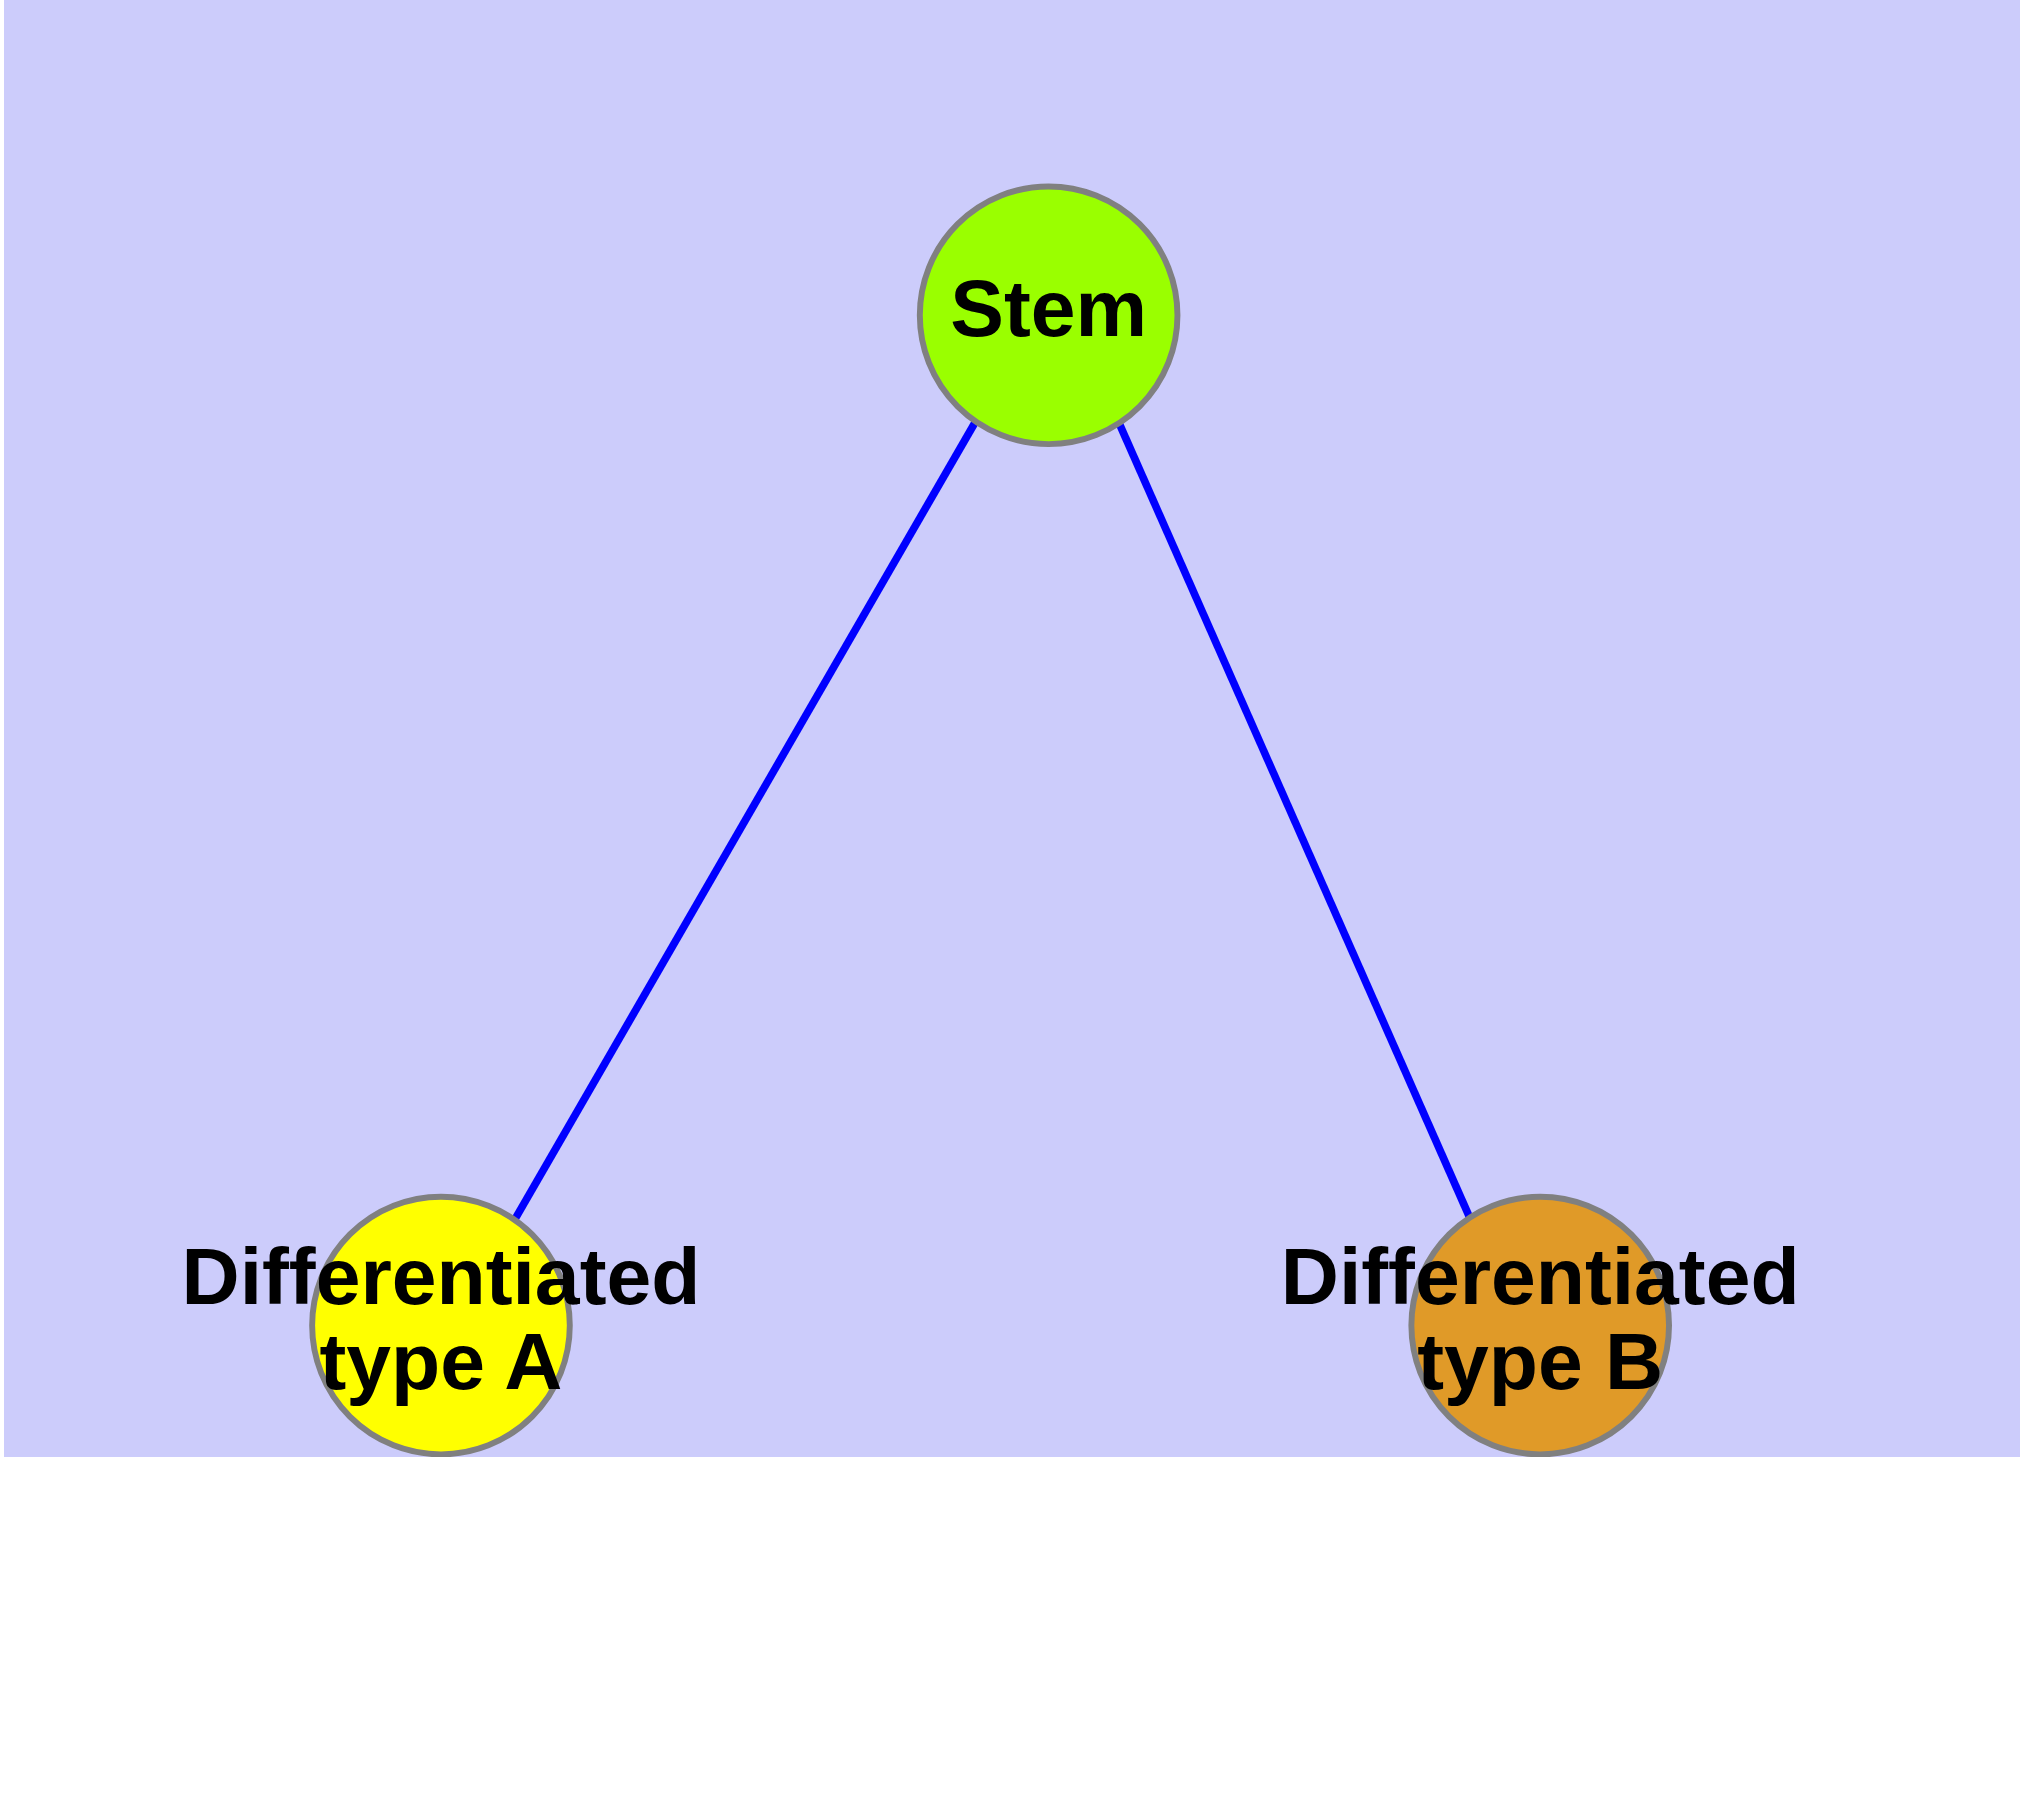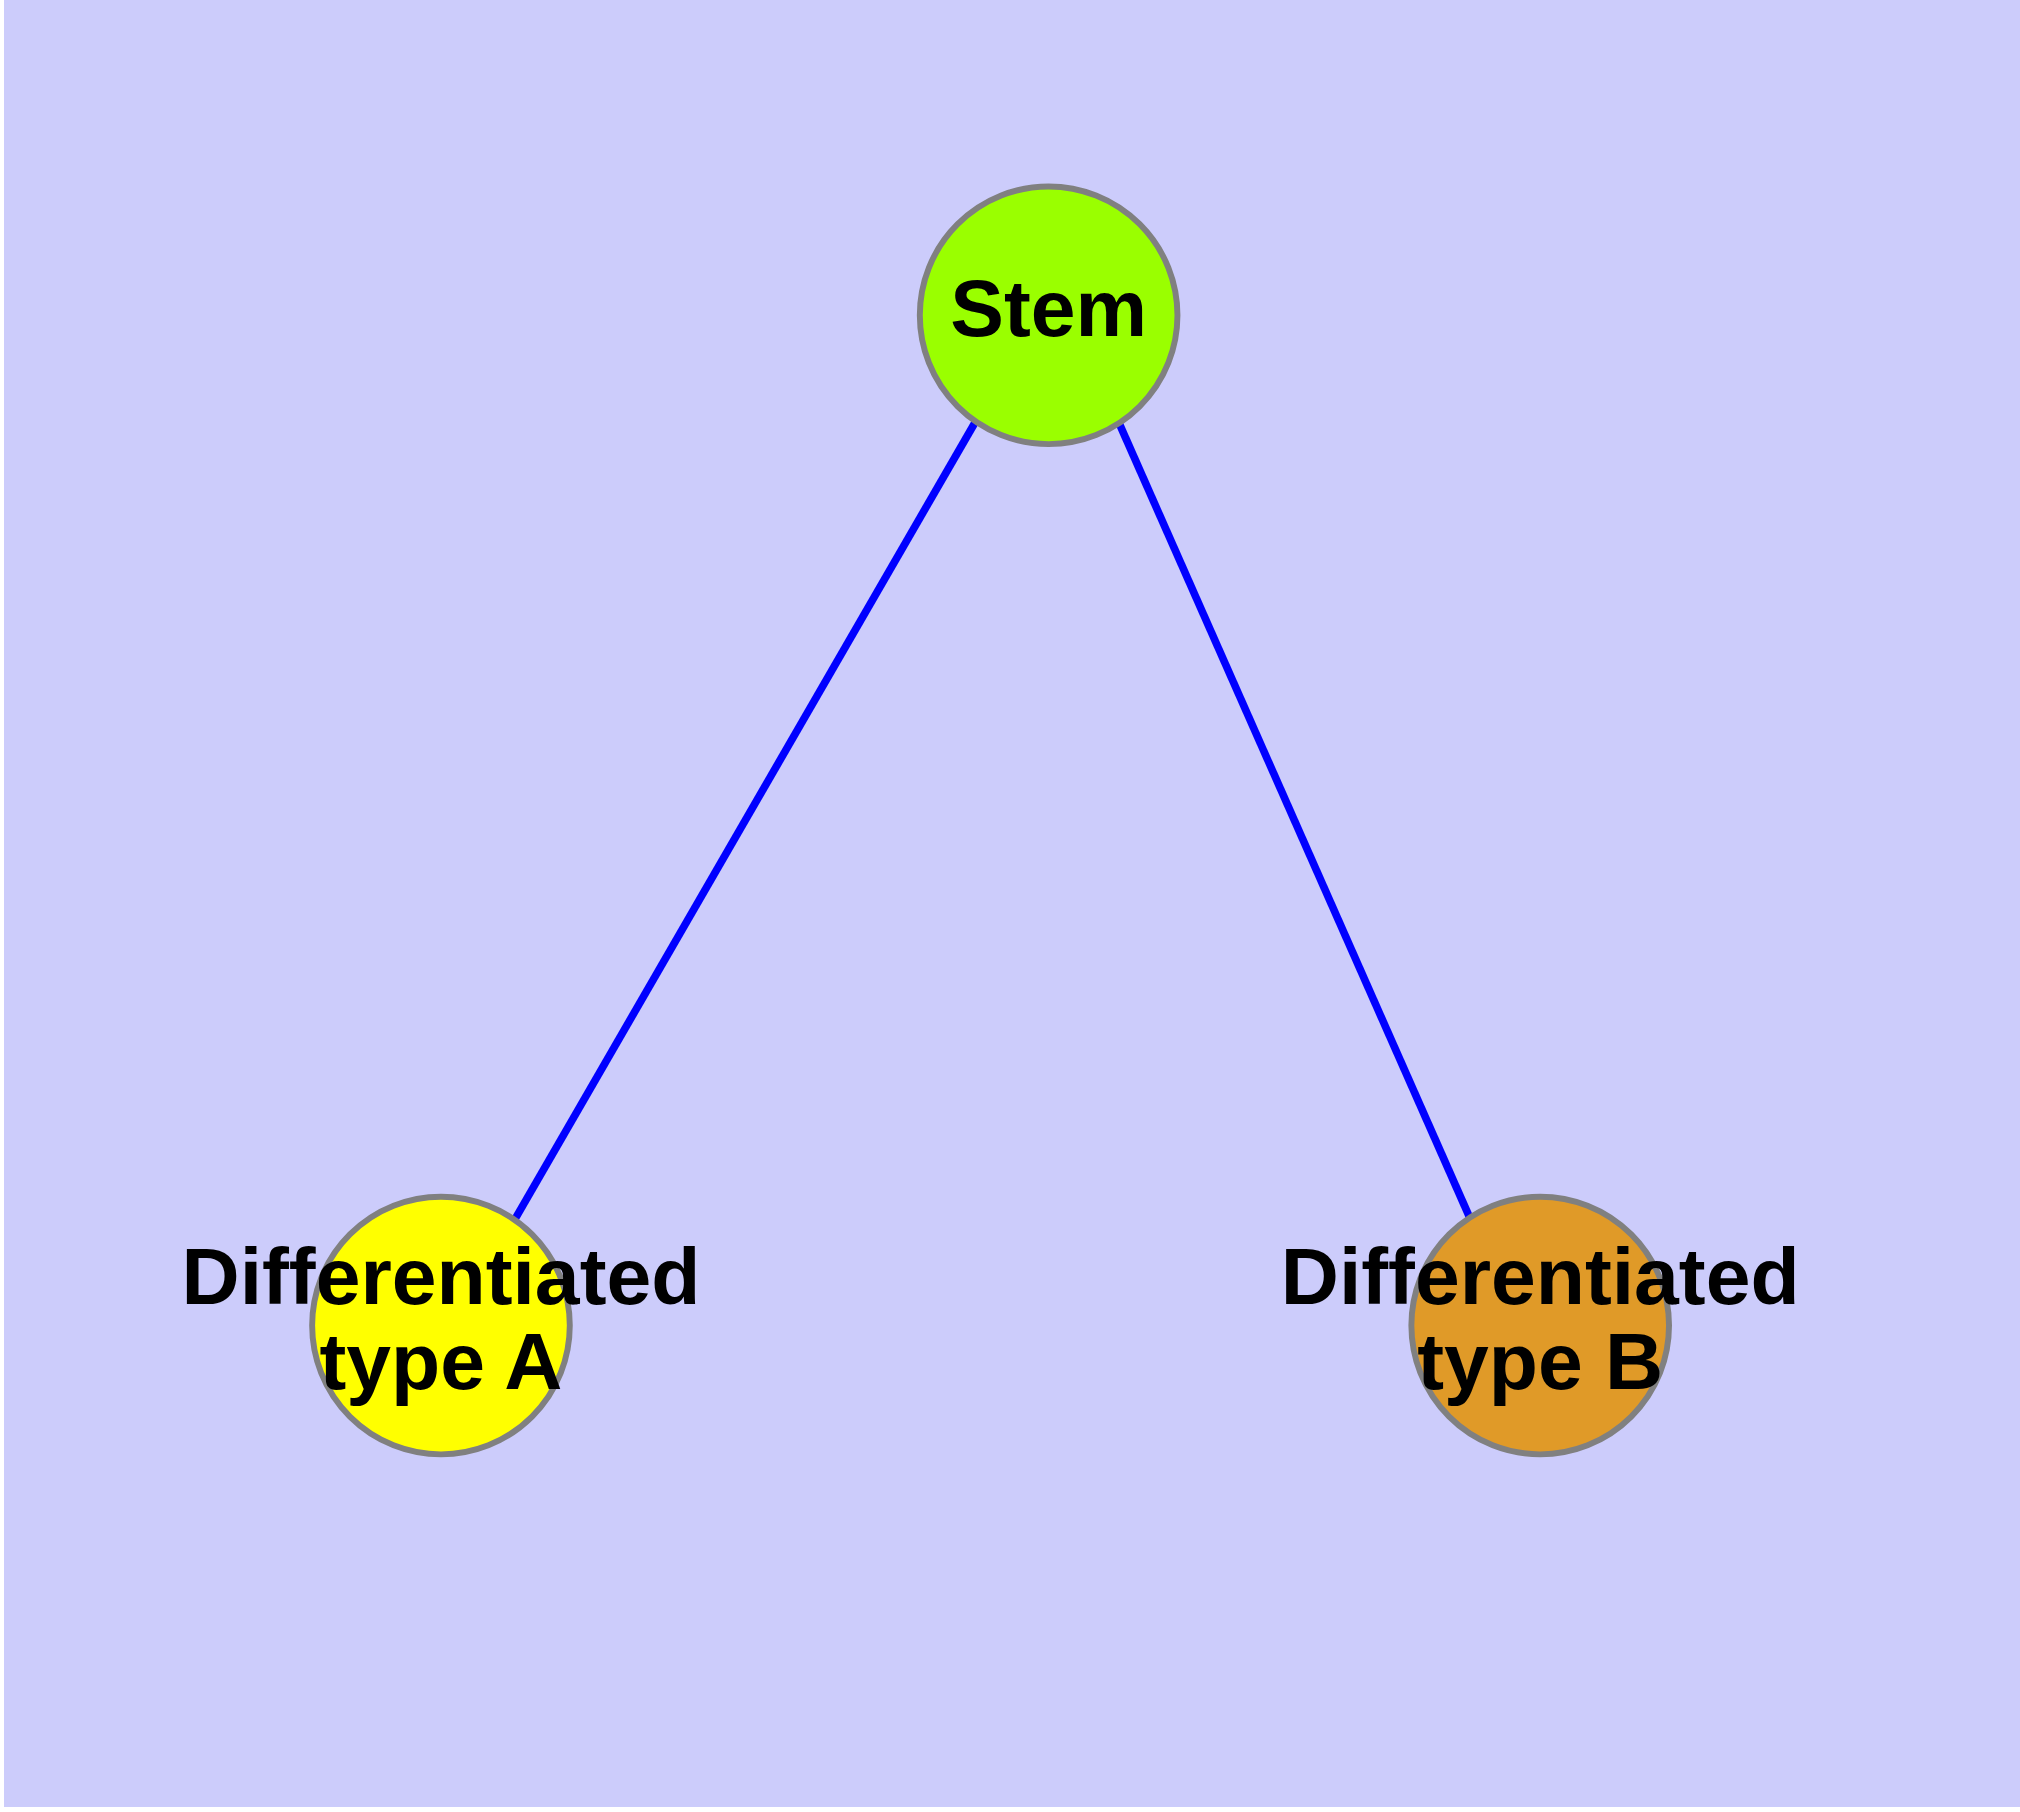--- a/index.html
+++ b/index.html
@@ -7,21 +7,21 @@
     margin: 0;
     padding: 0;
     background: #ffffff;
   }
   body {
     font-family: "Liberation Sans", sans-serif;
   }
   #canvas {
     position: relative;
     width: 2021px;
-    height: 1812px;
+    height: 1457px;
     overflow: hidden;
     background: #ffffff;
   }
   #plot-area {
     position: absolute;
     left: 4.2px;
     top: 0px;
     width: 2016px;
     height: 1807px;
     background: #ccccfb;

